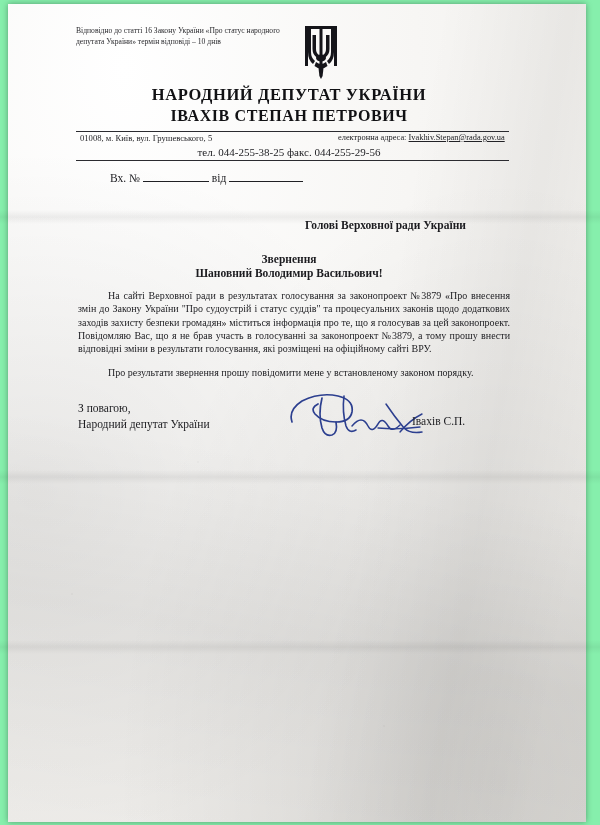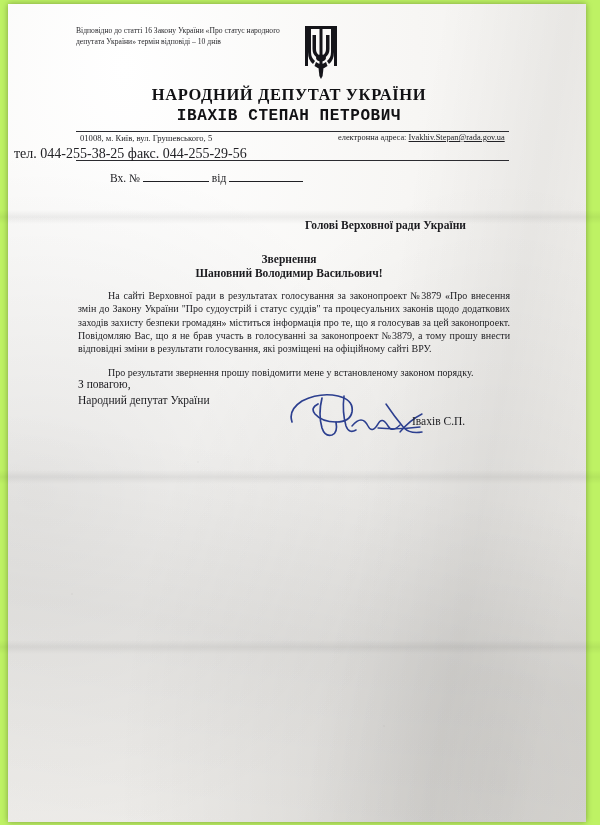--- a/index.html
+++ b/index.html
@@ -5,21 +5,21 @@
   html, body {
     margin: 0;
     padding: 0;
     background: #8a8a8a;
   }
   #page {
     position: relative;
     width: 600px;
     height: 825px;
     overflow: hidden;
-    background: #bef264;
+    background: #86efac;
     font-family: "Liberation Serif", serif;
   }
   
   .sheet {
     position: absolute;
     left: 8px;
     top: 4px;
     width: 578px;
     height: 818px;
     background:
@@ -76,21 +76,21 @@
   .title1, .title2 {
     position: absolute;
     left: 0;
     width: 578px;
     text-align: center;
     font-weight: bold;
     color: #111114;
     letter-spacing: 0.6px;
   }
   .title1 { top: 85px; font-size: 16.5px; }
-  .title2 { top: 107px; font-size: 16px; font-family: Liberation Mono, monospace; }
+  .title2 { top: 107px; font-size: 16px; }
 
   .rule {
     position: absolute;
     left: 76px;
     width: 433px;
     border-top: 1.6px solid #2b2b30;
   }
   .rule.top { top: 131px; }
   .rule.bot { top: 160px; }
 
@@ -111,24 +111,23 @@
     white-space: nowrap;
   }
   .email .link {
     text-decoration: underline;
   }
   .phones {
     position: absolute;
     left: 0;
     top: 146px;
     width: 578px;
-    text-align: left;
-    font-size: 14px;
+    text-align: center;
+    font-size: 11px;
     color: #222226;
-    padding-left: 14px;
   }
 
   
   .refs {
     position: absolute;
     left: 110px;
     top: 170px;
     font-size: 11.5px;
     line-height: 1.42;
   }
@@ -174,21 +173,21 @@
     text-align: justify;
     text-justify: inter-word;
   }
   .body p { margin: 0; text-indent: 30px; }
   .body p.second { margin-top: 11px; }
 
   
   .signoff {
     position: absolute;
     left: 78px;
-    top: 376px;
+    top: 400px;
     font-size: 11.5px;
     line-height: 1.42;
   }
   .signer {
     position: absolute;
     left: 412px;
     top: 415px;
     font-size: 11.5px;
   }
   .signature {

